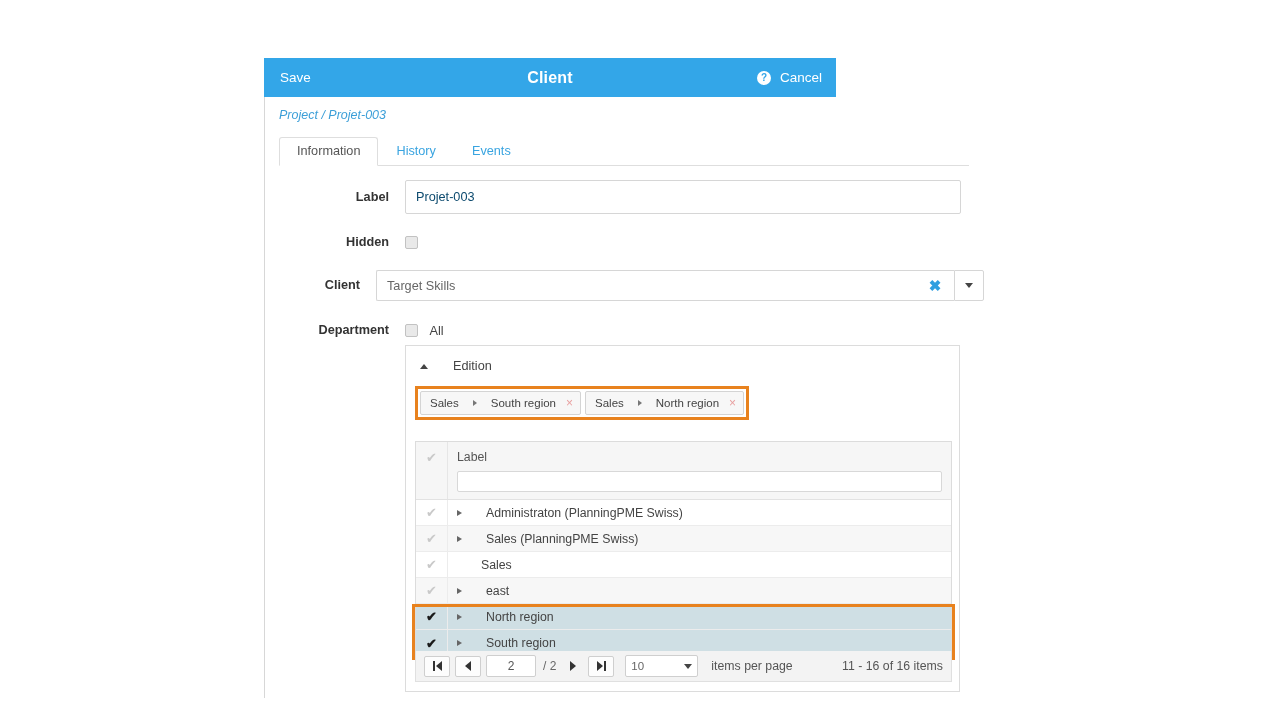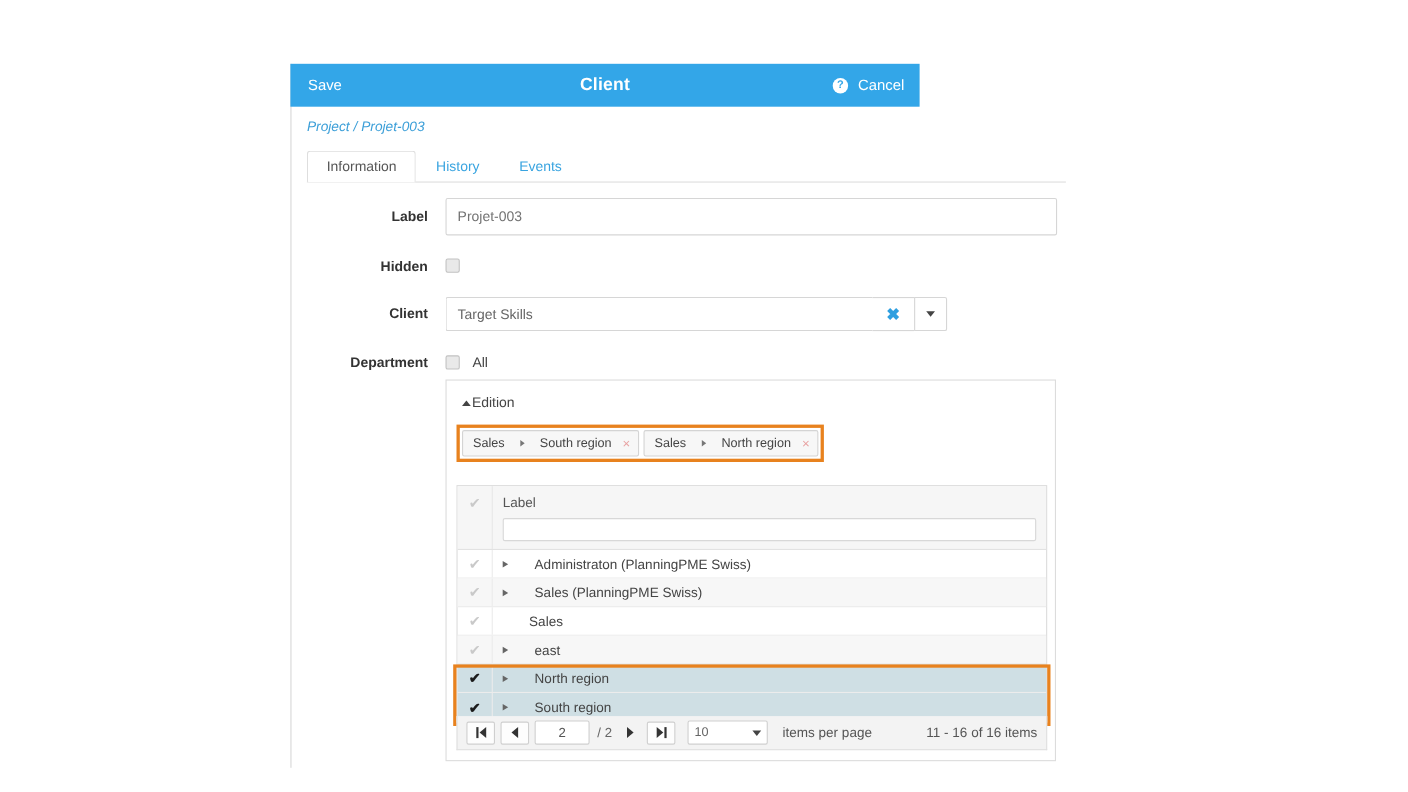--- a/index.html
+++ b/index.html
@@ -78,34 +78,34 @@
   .flabel {
     width: 141px; text-align: right; padding-right: 16px;
     font-size: 12.7px; font-weight: bold; color: #333;
     line-height: 1;
   }
   .fctrl { flex: 1; }
 
   .text-input {
     width: 556px; height: 31px;
     border: 1px solid #d6d6d6; border-radius: 2px;
-    background: #fff; font-size: 12.7px; color: #737373;
+    background: #fff; font-size: 12.7px; color: #0c4a6e;
     padding: 16px 10px; outline: none;
     font-family: "Liberation Sans", sans-serif;
   }
 
   .cbox {
     width: 13px; height: 13px; border: 1px solid #c2c2c2;
     background: #e9e9e9; border-radius: 2px; display: inline-block;
     vertical-align: middle; cursor: pointer;
   }
   .cbox-label { font-size: 12.7px; color: #444; margin-left: 7px; vertical-align: middle; }
 
   
-  .combo { position: relative; width: 456px; height: 31px; display: flex; }
+  .combo { position: relative; width: 608px; height: 31px; display: flex; }
   .combo input {
     flex: 1; height: 31px; border: 1px solid #d6d6d6; border-right: none;
     border-radius: 2px 0 0 2px; padding: 0 10px; font-size: 12.7px; color: #666;
     outline: none; font-family: "Liberation Sans", sans-serif; background:#fff;
   }
   .combo .clear {
     width: 38px; height: 31px; border: 1px solid #d6d6d6; border-left: none; border-right: none;
     background: #fff; color: #2e9fe0; font-size: 15px; font-weight: bold;
     display: flex; align-items: center; justify-content: center; cursor: pointer;
   }
@@ -123,21 +123,21 @@
     border-right: 4px solid transparent; border-bottom: 5px solid #444;
   }
 
   
   .edition-panel {
     position: absolute; left: 405px; top: 345px;
     width: 555px; height: 347px;
     border: 1px solid #dcdcdc; background: #fff;
   }
   .edition-head {
-    display: flex; align-items: center; gap: 1px;
+    display: flex; align-items: center; gap: 25px;
     padding: 13px 0 0 14px; font-size: 12.7px; color: #444;
   }
 
   
   .chips-hl {
     position: absolute; left: 9px; top: 40px;
     border: 3px solid #e8821e; padding: 2px;
     display: flex; gap: 4px; background: #fff;
   }
   .chip {

